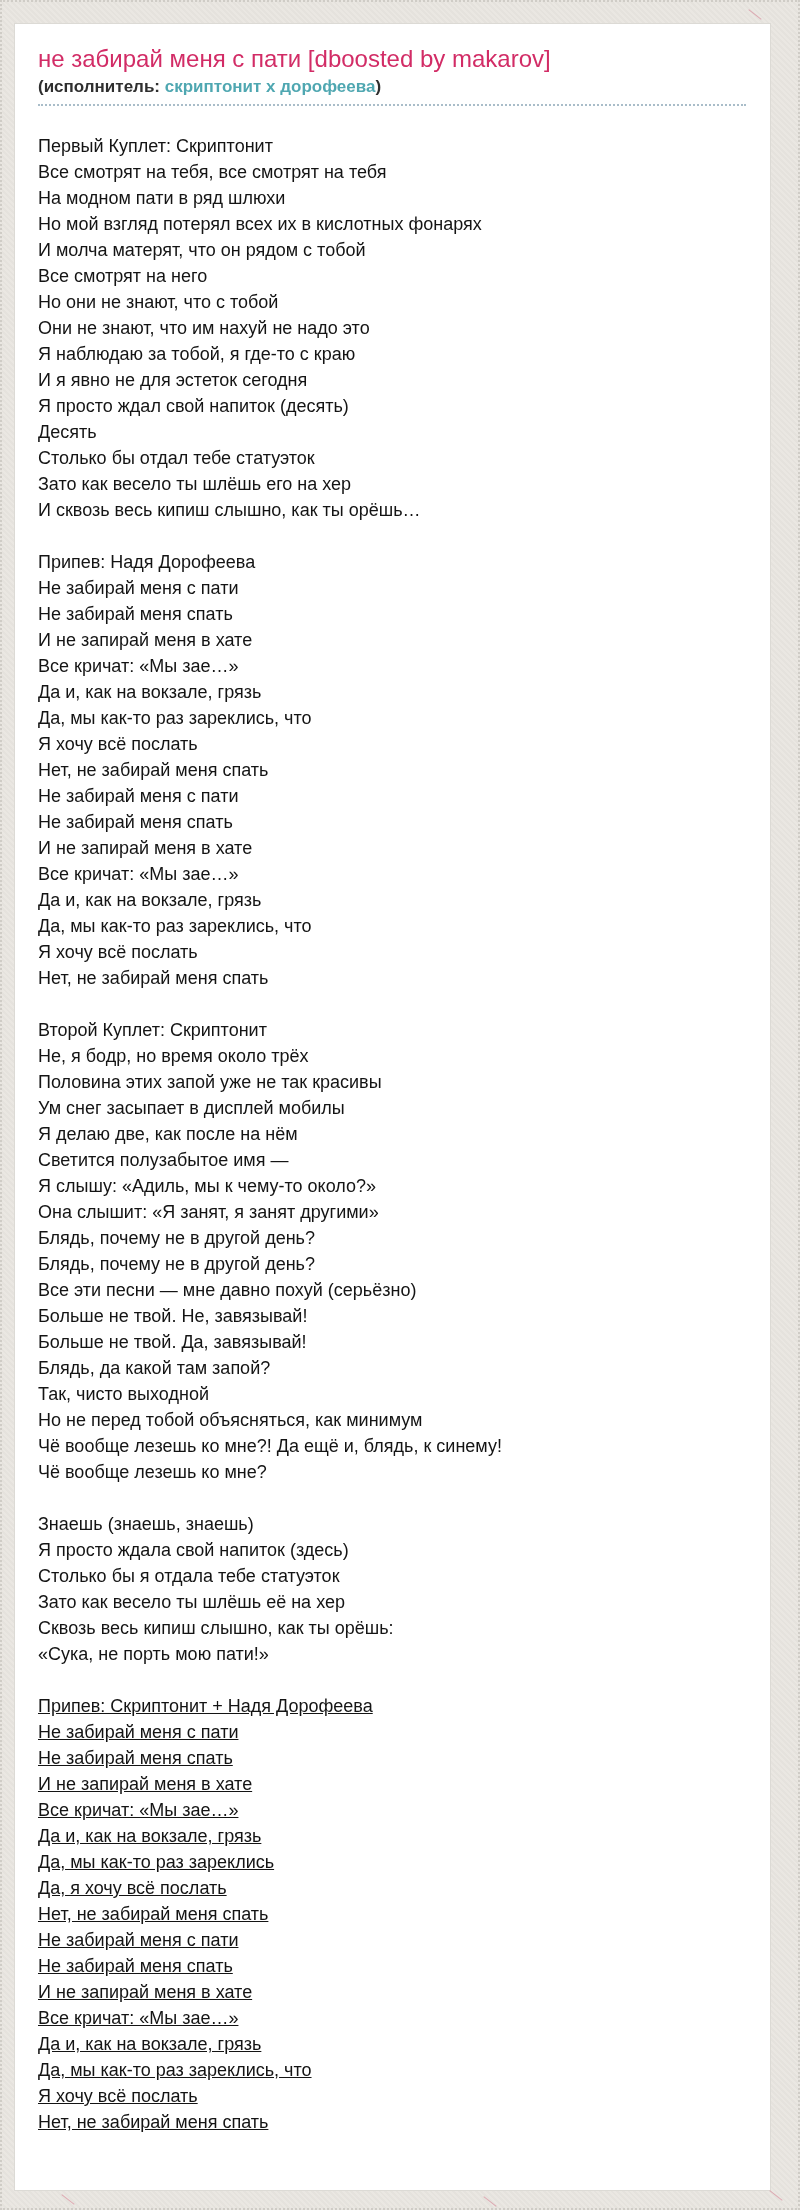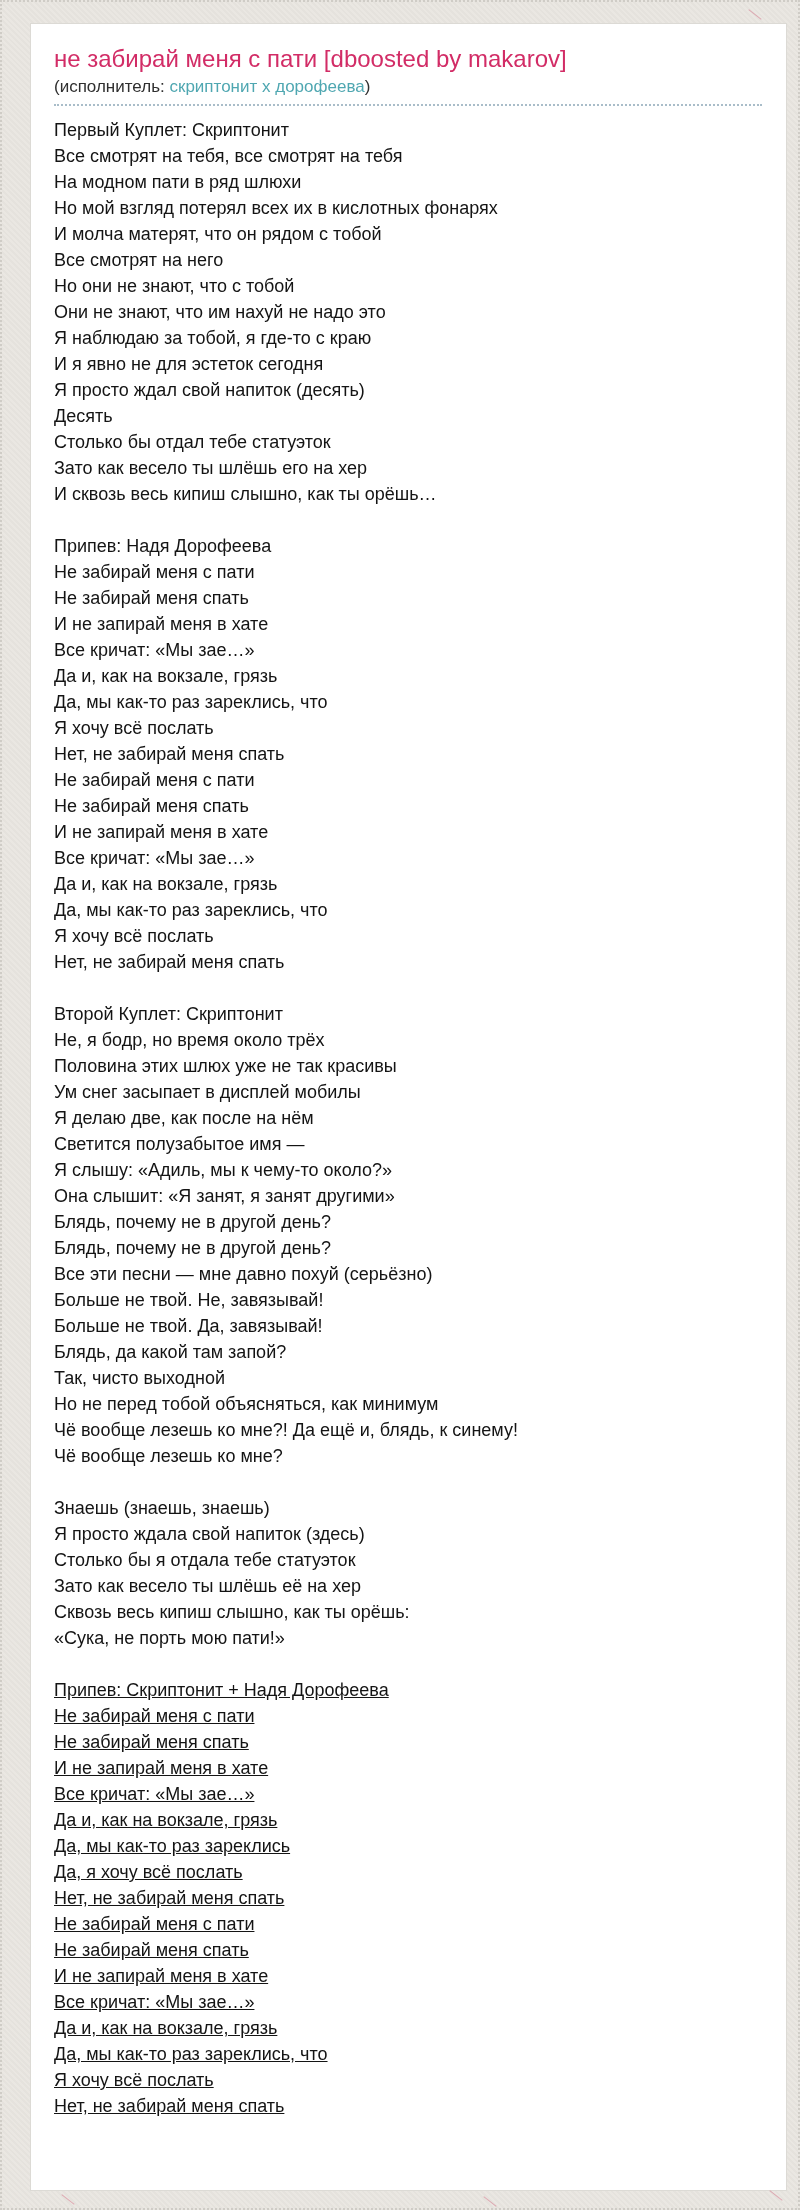--- a/index.html
+++ b/index.html
@@ -15,21 +15,21 @@
     position: relative;
     width: 800px;
     height: 2210px;
     background:
       repeating-linear-gradient(45deg, rgba(255,255,255,0.04) 0 2px, rgba(0,0,0,0.015) 2px 4px),
       #e9e6e1;
     border: 2px dotted #cfccc6;
   }
   .card {
     position: absolute;
-    left: 28px;
+    left: 12px;
     top: 21px;
     width: 757px;
     height: 2168px;
     background: #ffffff;
     border: 1px solid #dcdad5;
     padding: 20px 24px 30px 23px;
     overflow: hidden;
   }
   .song-title {
     margin: 0 0 3px 0;
@@ -38,28 +38,29 @@
     font-weight: 400;
     color: #d22c66;
     letter-spacing: 0;
   }
   .artist-line {
     font-size: 17px;
     line-height: 22px;
     color: #2f2f2f;
     padding-bottom: 6px;
     border-bottom: 2px dotted #a9bdc9;
+    font-weight: bold;
   }
   .artist-line a {
     color: #4fa7b1;
     text-decoration: none;
     cursor: pointer;
   }
   .lyrics {
-    margin-top: 11px;
+    margin-top: 27px;
     font-size: 18px;
     line-height: 26px;
     color: #141414;
   }
   .block { margin: 0 0 26px 0; }
   .block:last-child { margin-bottom: 0; text-decoration: underline; }
   .line { white-space: pre; }
   .texture-mark {
     position: absolute;
     width: 16px;
@@ -115,21 +116,21 @@
           <div class="line">И не запирай меня в хате</div>
           <div class="line">Все кричат: «Мы зае…»</div>
           <div class="line">Да и, как на вокзале, грязь</div>
           <div class="line">Да, мы как-то раз зареклись, что</div>
           <div class="line">Я хочу всё послать</div>
           <div class="line">Нет, не забирай меня спать</div>
         </div>
         <div class="block">
           <div class="line">Второй Куплет: Скриптонит</div>
           <div class="line">Не, я бодр, но время около трёх</div>
-          <div class="line">Половина этих шлюх уже не так красивы</div>
+          <div class="line">Половина этих запой уже не так красивы</div>
           <div class="line">Ум снег засыпает в дисплей мобилы</div>
           <div class="line">Я делаю две, как после на нём</div>
           <div class="line">Светится полузабытое имя —</div>
           <div class="line">Я слышу: «Адиль, мы к чему-то около?»</div>
           <div class="line">Она слышит: «Я занят, я занят другими»</div>
           <div class="line">Блядь, почему не в другой день?</div>
           <div class="line">Блядь, почему не в другой день?</div>
           <div class="line">Все эти песни — мне давно похуй (серьёзно)</div>
           <div class="line">Больше не твой. Не, завязывай!</div>
           <div class="line">Больше не твой. Да, завязывай!</div>

